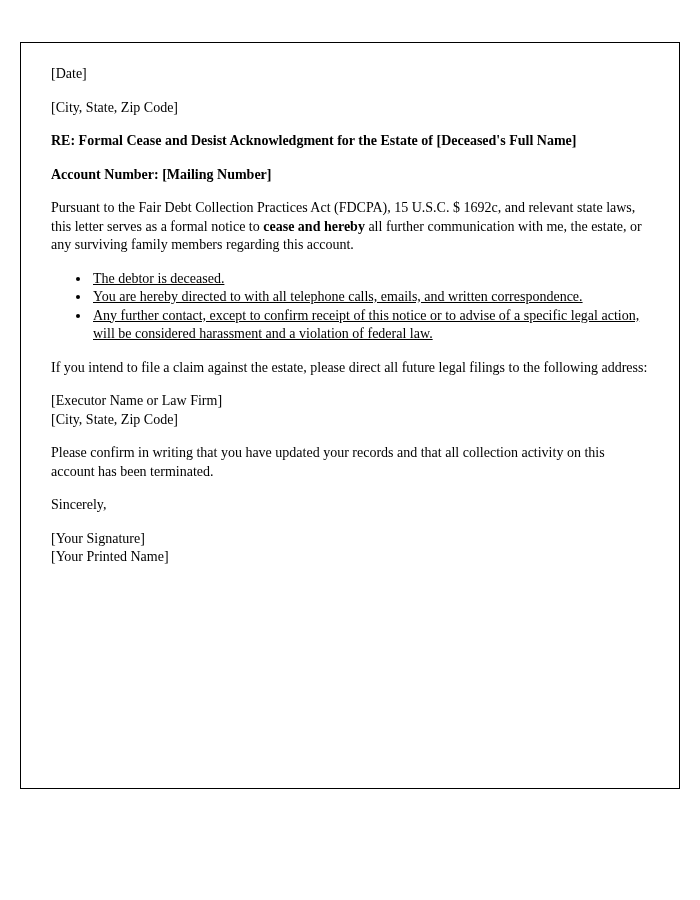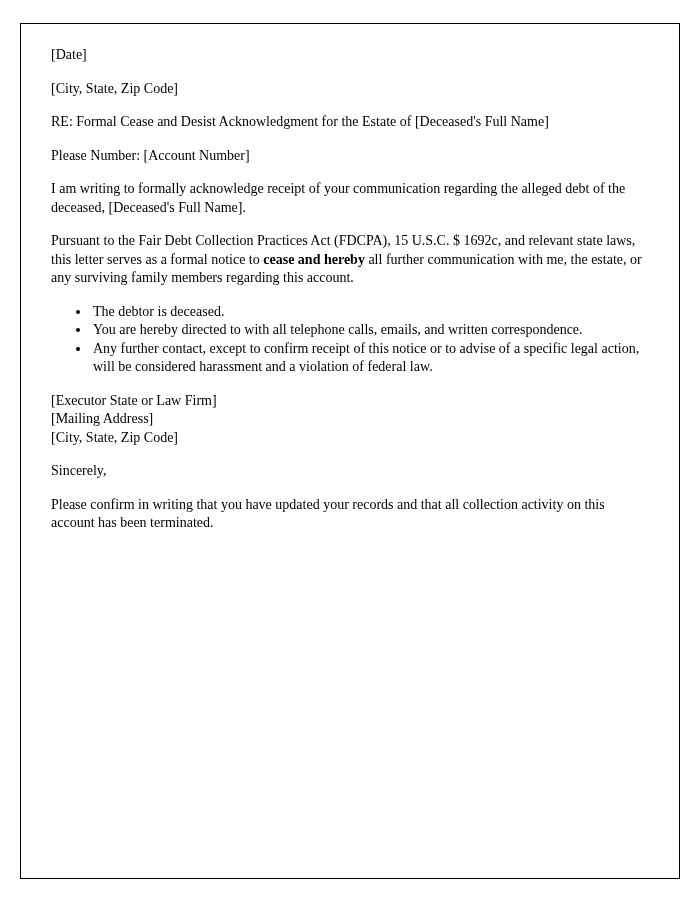--- a/index.html
+++ b/index.html
@@ -6,84 +6,88 @@
     margin: 0;
     padding: 0;
     background: #ffffff;
     width: 700px;
     height: 900px;
     font-family: "Liberation Serif", "DejaVu Serif", serif;
   }
   .page {
     position: relative;
     width: 660px;
-    height: 856px;
-    margin: 23px 0 0 20px;
+    height: 747px;
+    margin: 42px 0 0 20px;
     border: 1px solid #000000;
     box-sizing: border-box;
     padding: 22px 28px 0 30px;
     overflow: hidden;
     background: #ffffff;
   }
   .letter {
     font-size: 14px;
     line-height: 18.5px;
     color: #000000;
   }
   .letter p,
   .letter .block {
     margin: 0 0 15px 0;
   }
   .bold {
-    font-weight: normal;
+    font-weight: bold;
   }
   ul.notice-list {
     margin: 0 0 15px 0;
     padding-left: 40px;
     list-style-type: disc;
   }
   ul.notice-list li {
     margin: 0;
     padding-left: 2px;
+    text-decoration: underline;
   }
 </style>
 </head>
 <body>
 
 <div class="page">
   <div class="letter">
 
     <p>[Date]</p>
 
     <div class="block">
       <div>[City, State, Zip Code]</div>
     </div>
 
     <p class="bold">RE: Formal Cease and Desist Acknowledgment for the Estate of [Deceased's Full Name]</p>
 
-    <p class="bold">Please Number: [Account Number]</p>
+    <p class="bold">Account Number: [Mailing Number]</p>
 
 
-    <p>I am writing to formally acknowledge receipt of your communication regarding the alleged debt of the deceased, [Deceased's Full Name].</p>
 
     <p><span>Pursuant to the Fair Debt Collection Practices Act (FDCPA), 15 U.S.C. $ 1692c, and relevant state laws, this letter serves as a formal notice to </span><strong>cease and hereby</strong><span> all further communication with me, the estate, or any surviving family members regarding this account.</span></p>
 
 
     <ul class="notice-list">
       <li>The debtor is deceased.</li>
       <li>You are hereby directed to with all telephone calls, emails, and written correspondence.</li>
       <li>Any further contact, except to confirm receipt of this notice or to advise of a specific legal action, will be considered harassment and a violation of federal law.</li>
     </ul>
 
+    <p>If you intend to file a claim against the estate, please direct all future legal filings to the following address:</p>
 
     <div class="block">
-      <div>[Executor State or Law Firm]</div>
-      <div>[Mailing Address]</div>
+      <div>[Executor Name or Law Firm]</div>
       <div>[City, State, Zip Code]</div>
     </div>
 
+    <p>Please confirm in writing that you have updated your records and that all collection activity on this account has been terminated.</p>
+
     <p>Sincerely,</p>
 
-    <p>Please confirm in writing that you have updated your records and that all collection activity on this account has been terminated.</p>
-
+    <div class="block">
+      <div>[Your Signature]</div>
+      <div>[Your Printed Name]</div>
+    </div>
 
   </div>
 </div>
 
 </body></html>

